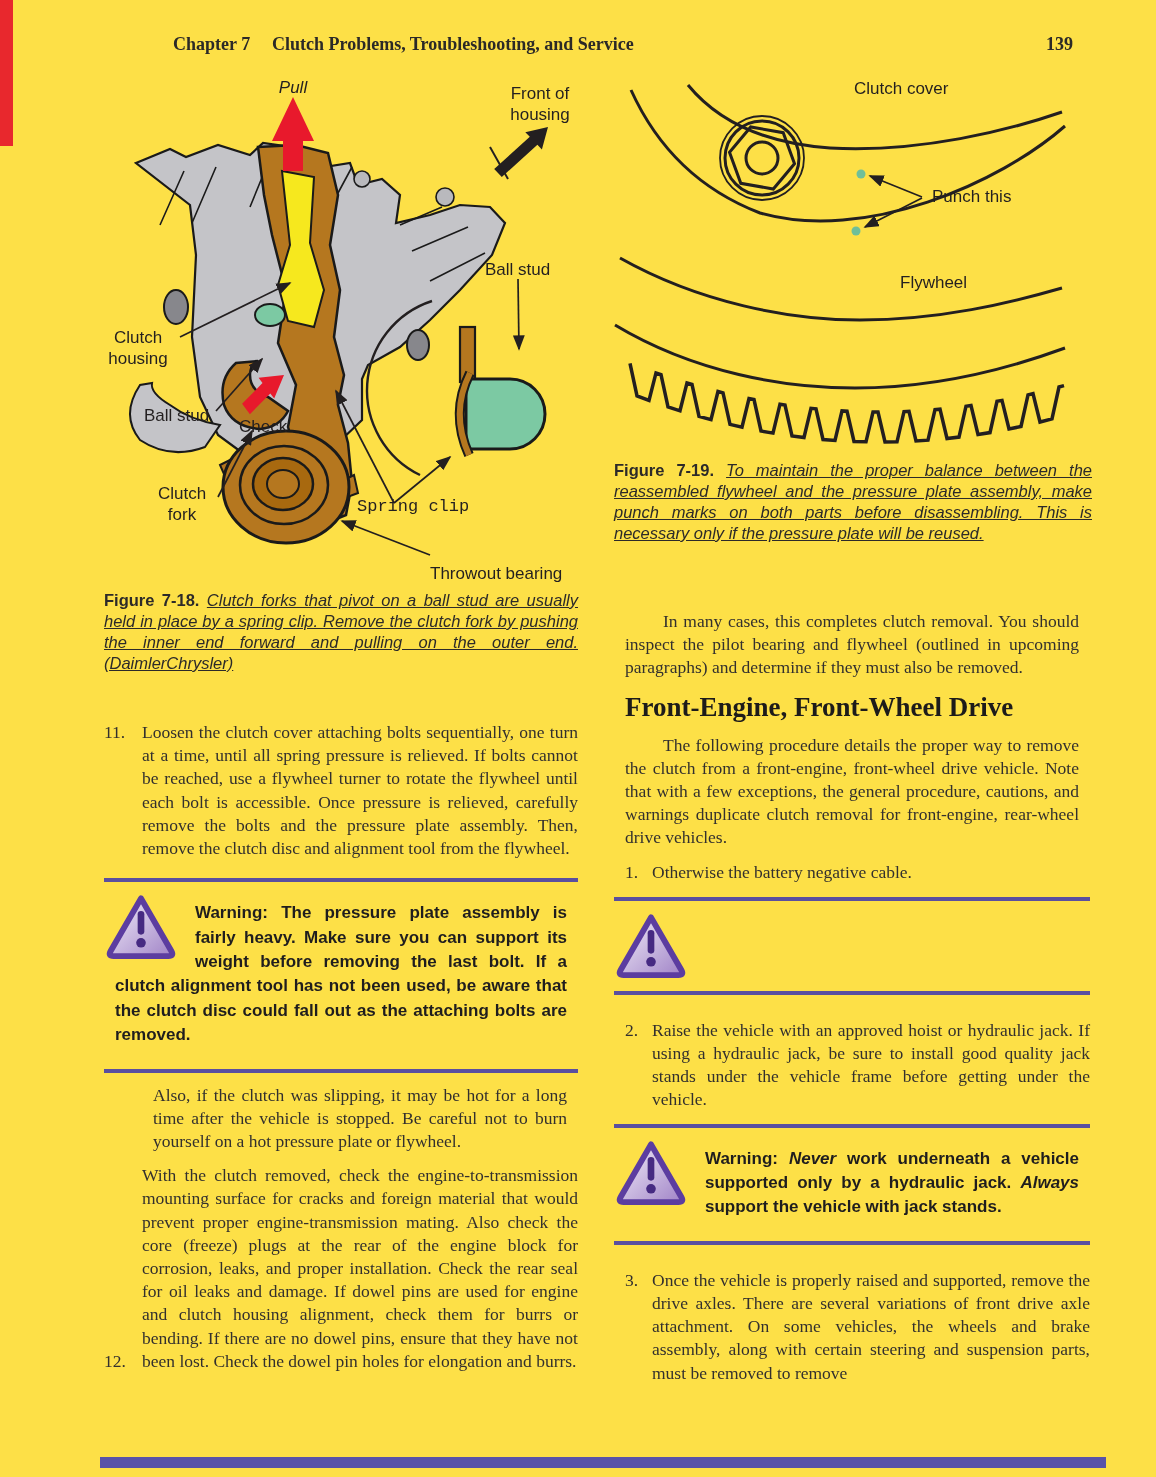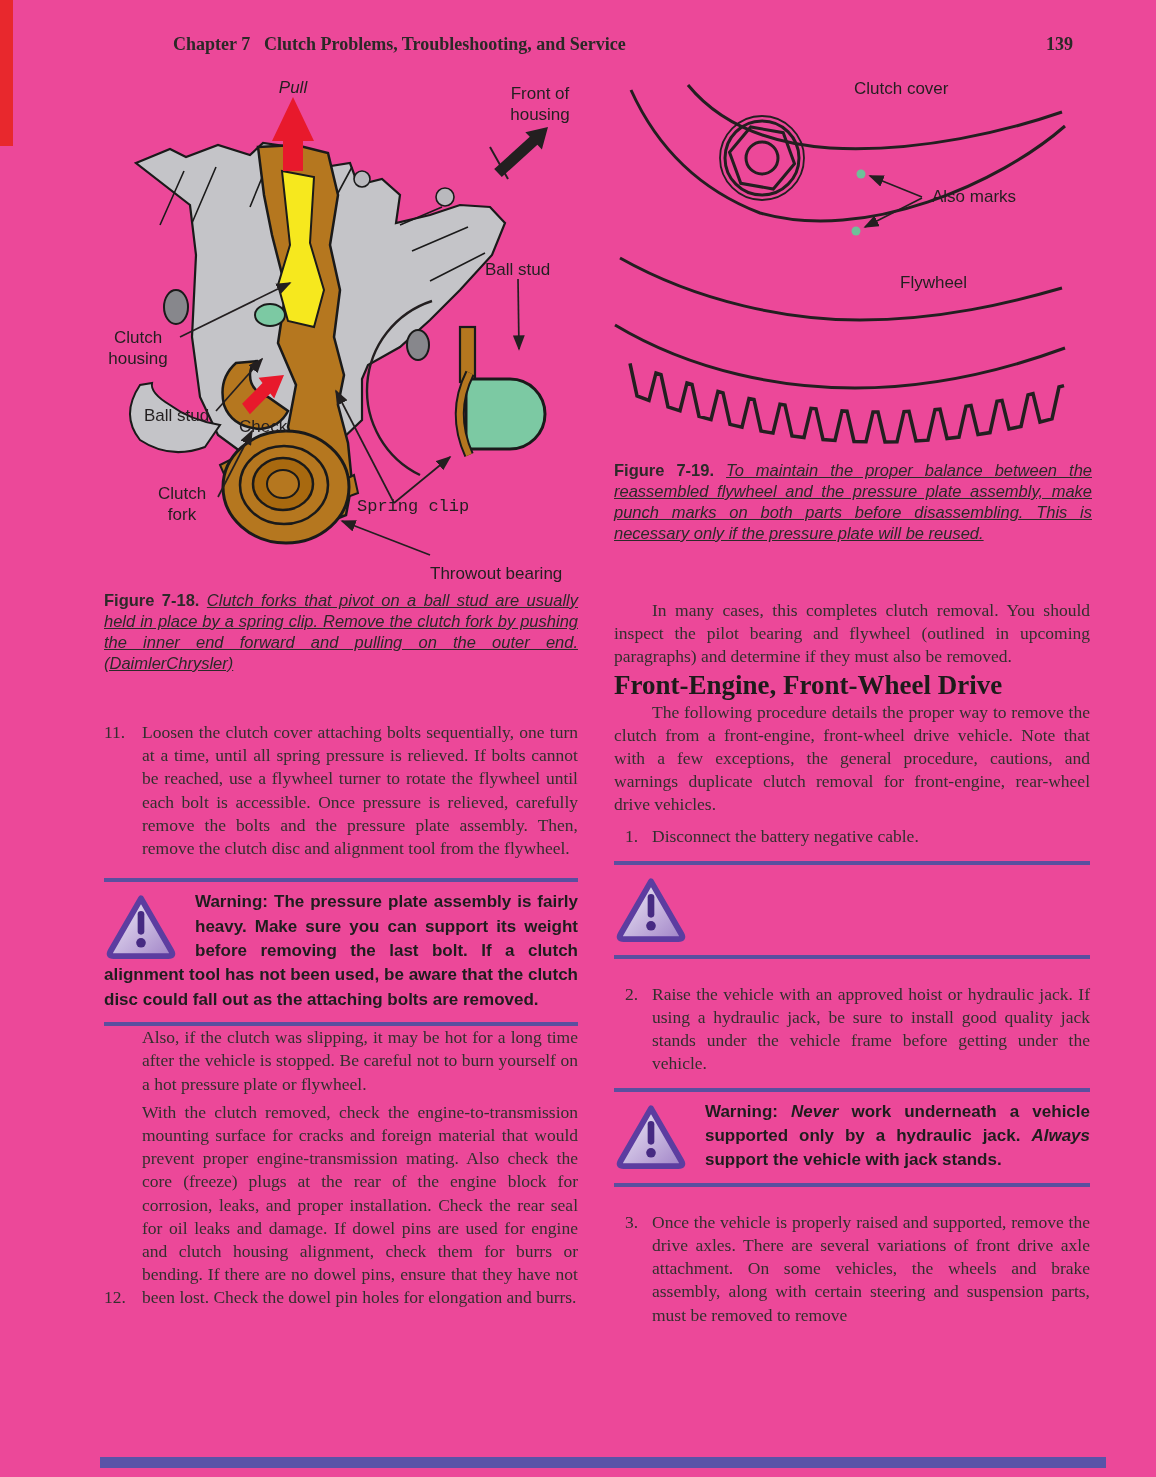--- a/index.html
+++ b/index.html
@@ -1,44 +1,44 @@
 <!DOCTYPE html>
 <html style="--rule: #5a4f9f; --redbar: #e8282d; --botbar: #5953a8;"><head>
 <meta charset="utf-8">
 <style>
   :root{
     --rule:#5a4f9f; --redbar:#e8282d; --botbar:#5953a8;
     --ink:#33302e; --line:#231f20;
   }
   html,body{margin:0;padding:0;background:#ffffff;}
-  #page{position:relative;width:1156px;height:1477px;background:#ec4899;overflow:hidden;
+  #page{position:relative;width:1156px;height:1477px;background:#fde047;overflow:hidden;
         font-family:"Liberation Serif",serif;color:var(--ink);}
   .bar-red{position:absolute;left:0;top:0;width:13px;height:146px;background:var(--redbar);}
   .bar-bottom{position:absolute;left:100px;top:1457px;width:1006px;height:11px;background:var(--botbar);}
 
   
   .hdr{position:absolute;top:34px;left:0;width:1156px;font-weight:bold;font-size:18px;color:#2b2927;}
   .hdr .ch{position:absolute;left:173px;}
-  .hdr .ti{position:absolute;left:264px;}
+  .hdr .ti{position:absolute;left:272px;}
   .hdr .pn{position:absolute;left:1046px;width:50px;}
 
   
   .fig{position:absolute;}
   .fig svg{position:absolute;left:0;top:0;}
   .flabel{position:absolute;font-family:"Liberation Sans",sans-serif;font-size:17px;color:var(--line);line-height:21px;white-space:nowrap;}
   .flabel.center{text-align:center;white-space:normal;}
 
   .caption{position:absolute;font-family:"Liberation Sans",sans-serif;font-size:16.5px;line-height:21px;
            text-align:justify;color:#2c2a29;margin:0;}
   .cap-lead{font-weight:bold;font-style:normal;}
   .cap-body{font-style:italic;text-decoration:underline;}
 
   
   .flow{position:absolute;font-size:17.5px;line-height:23.2px;}
-  .flow p{margin:0;text-align:justify;}
+  .flow p{margin:11px;text-align:justify;}
   p.indent{text-indent:38px;}
   .li{display:flex;}
   .li .num{flex:0 0 38px;}
   .col-right .li .num{padding-left:11px;box-sizing:border-box;}
   .li .txt{flex:1;text-align:justify;}
   .heading{font-size:27px;line-height:32px;font-weight:bold;color:#1d1b1a;text-align:left !important;}
 
   
   .warning{border-top:4px solid var(--rule);border-bottom:4px solid var(--rule);
            padding:8px 0 10px 0;overflow:hidden;}
@@ -177,21 +177,21 @@
         <path d="M312 139 L260 118" marker-end="url(#ah19)"></path>
         <path d="M312 140 L255 169" marker-end="url(#ah19)"></path>
       </g>
       <g stroke="#231f20" stroke-width="3" fill="none">
         <path d="M10 200 C90 245 180 262 250 262 C330 262 400 245 452 230"></path>
         <path d="M5 267 C85 315 175 330 245 330 C325 330 395 312 455 290"></path>
       </g>
       <path id="gear-teeth" stroke="#231f20" stroke-width="3.5" fill="none" stroke-linejoin="miter" d="M 20 305.3 L 27 337.9 L 39 342.4 L 46 314.9 L 51 316.6 L 58 348.9 L 70 352.8 L 77 324.9 L 82 326.4 L 89 358.4 L 101 361.7 L 108 333.5 L 113 334.8 L 120 366.4 L 132 369.1 L 139 340.6 L 144 341.6 L 151 373.0 L 163 375.1 L 170 346.2 L 175 347.0 L 182 378.0 L 194 379.5 L 201 350.3 L 206 350.8 L 213 381.5 L 225 382.4 L 232 352.9 L 237 353.2 L 244 383.5 L 256 383.8 L 263 354.0 L 268 354.0 L 275 384.0 L 287 383.8 L 294 353.6 L 299 353.3 L 306 383.0 L 318 382.2 L 325 351.6 L 330 351.2 L 337 380.5 L 349 379.1 L 356 348.2 L 361 347.5 L 368 376.5 L 380 374.6 L 387 343.3 L 392 342.4 L 399 371.0 L 411 368.5 L 418 336.9 L 423 335.7 L 430 364.0 L 442 360.9 L 449 329.0 L 454 327.6"></path>
     </svg>
     <div class="flabel" style="left:244px;top:20px;">Clutch cover</div>
-    <div class="flabel" style="left:322px;top:128px;">Also marks</div>
+    <div class="flabel" style="left:322px;top:128px;">Punch this</div>
     <div class="flabel" style="left:290px;top:214px;">Flywheel</div>
   </div>
 
   <p class="caption" style="left:614px;top:460px;width:478px;">
     <span class="cap-lead">Figure 7-19.</span>
     <span class="cap-body">To maintain the proper balance between the reassembled flywheel and the pressure plate assembly, make punch marks on both parts before disassembling. This is necessary only if the pressure plate will be reused.</span>
   </p>
 
   <div class="flow col-left" style="left:104px;top:721px;width:474px;">
 
@@ -220,21 +220,21 @@
   <div class="flow col-right" style="left:614px;top:599px;width:476px;">
 
     <p class="indent">In many cases, this completes clutch removal. You should inspect the pilot bearing and flywheel (outlined in upcoming paragraphs) and determine if they must also be removed.</p>
 
     <p class="heading m-head">Front-Engine, Front-Wheel Drive</p>
 
     <p class="indent m-proc">The following procedure details the proper way to remove the clutch from a front-engine, front-wheel drive vehicle. Note that with a few exceptions, the general procedure, cautions, and warnings duplicate clutch removal for front-engine, rear-wheel drive vehicles.</p>
 
     <div class="li m-i1">
       <span class="num">1.</span>
-      <div class="txt">Disconnect the battery negative cable.</div>
+      <div class="txt">Otherwise the battery negative cable.</div>
     </div>
 
     <div class="warning m-w2">
       <svg class="tri" viewBox="0 0 100 90">
         <path d="M50 7 L91 78 Q95 85 87 85 L13 85 Q5 85 9 78 Z" fill="url(#tg)" stroke="#5c3da0" stroke-width="8" stroke-linejoin="round"></path>
         <rect x="45.5" y="24" width="9" height="32" rx="4.5" fill="#462a82"></rect>
         <circle cx="50" cy="67" r="6.5" fill="#462a82"></circle>
       </svg>
     </div>
 

